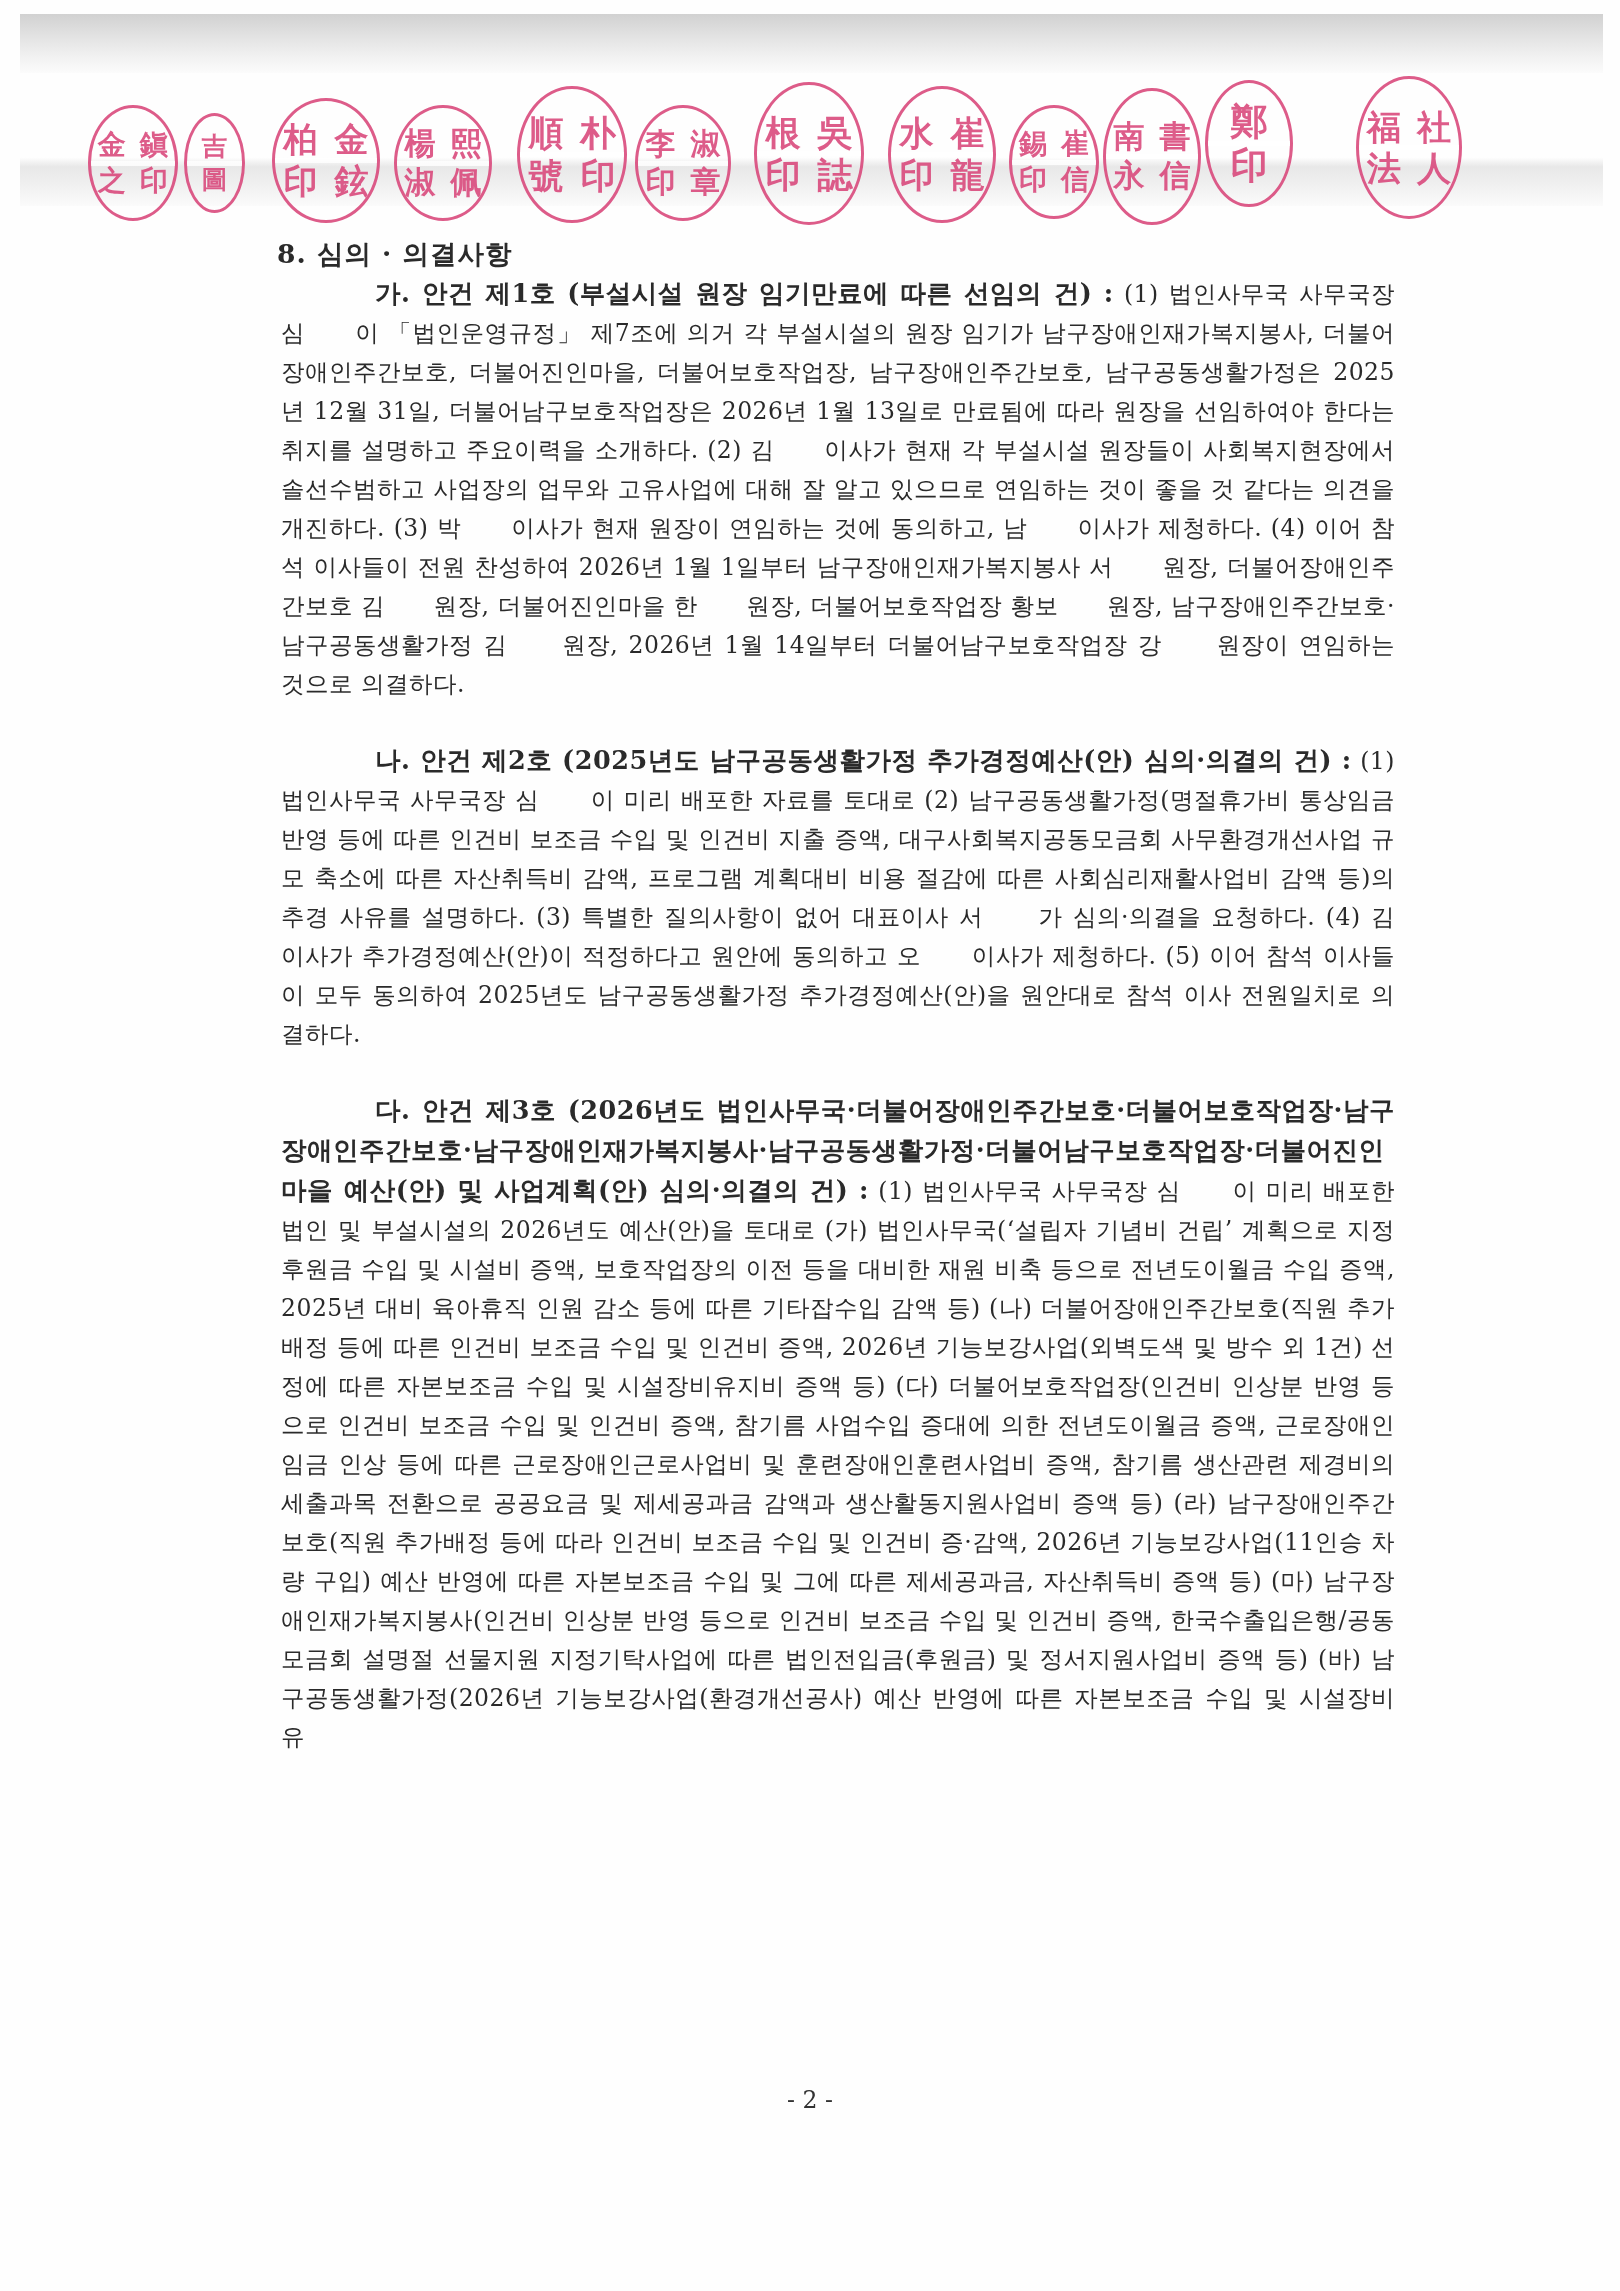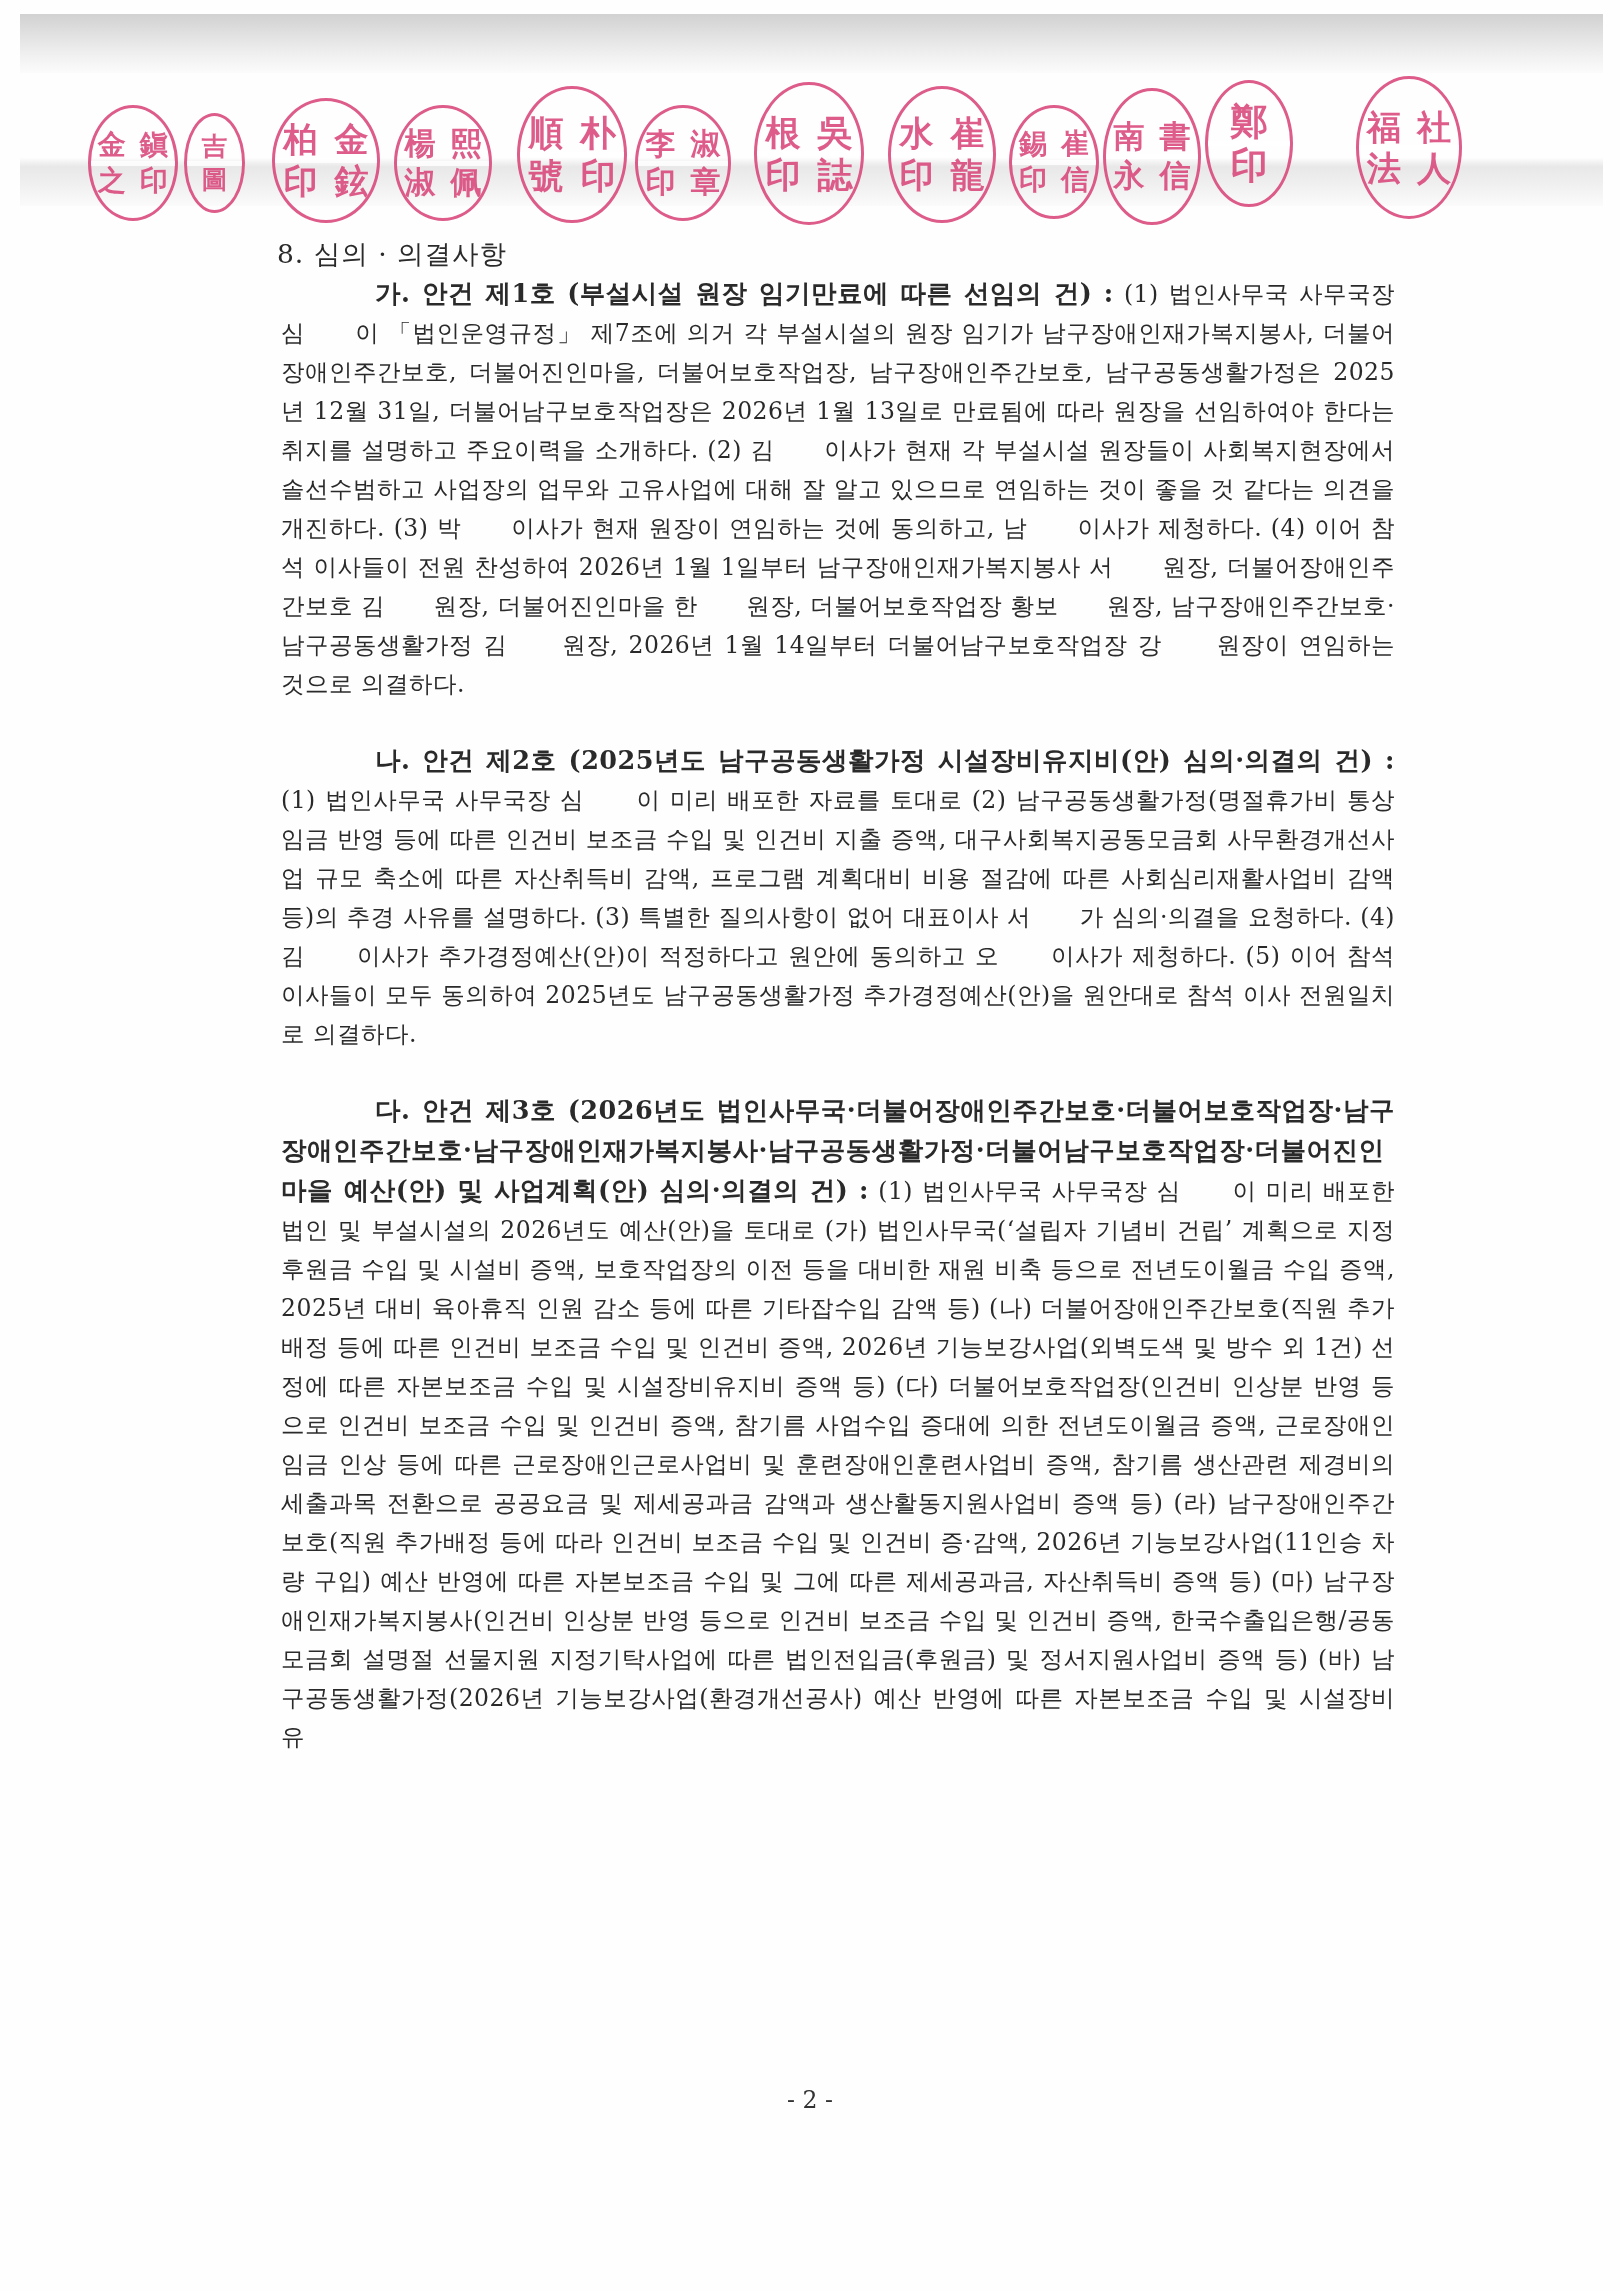--- a/index.html
+++ b/index.html
@@ -72,21 +72,21 @@
     background: rgba(255,255,255,0.9);
   }
   .content {
     position: absolute;
     left: 277px;
     top: 235px;
     width: 1122px;
   }
   .section-title {
     font-size: 26.5px;
-    font-weight: normal;
+    font-weight: bold;
     line-height: 37px;
     height: 37px;
     margin: 0;
     letter-spacing: 1px;
   }
   .item {
     font-size: 23.5px;
     line-height: 39px;
     text-align: justify;
     text-align-last: left;
@@ -195,21 +195,21 @@
 
   <div class="content">
     <h2 class="section-title">8. 심의 · 의결사항</h2>
 
     <p class="item" id="item-ga">
       <span class="indent"></span><span class="head">가. 안건 제1호 (부설시설 원장 임기만료에 따른 선임의 건) :</span>
       <span>(1) 법인사무국 사무국장 심　　이 「법인운영규정」 제7조에 의거 각 부설시설의 원장 임기가 남구장애인재가복지봉사, 더불어장애인주간보호, 더불어진인마을, 더불어보호작업장, 남구장애인주간보호, 남구공동생활가정은 2025년 12월 31일, 더불어남구보호작업장은 2026년 1월 13일로 만료됨에 따라 원장을 선임하여야 한다는 취지를 설명하고 주요이력을 소개하다. (2) 김　　이사가 현재 각 부설시설 원장들이 사회복지현장에서 솔선수범하고 사업장의 업무와 고유사업에 대해 잘 알고 있으므로 연임하는 것이 좋을 것 같다는 의견을 개진하다. (3) 박　　이사가 현재 원장이 연임하는 것에 동의하고, 남　　이사가 제청하다. (4) 이어 참석 이사들이 전원 찬성하여 2026년 1월 1일부터 남구장애인재가복지봉사 서　　원장, 더불어장애인주간보호 김　　원장, 더불어진인마을 한　　원장, 더불어보호작업장 황보　　원장, 남구장애인주간보호·남구공동생활가정 김　　원장, 2026년 1월 14일부터 더불어남구보호작업장 강　　원장이 연임하는 것으로 의결하다.</span>
     </p>
 
     <p class="item" id="item-na">
-      <span class="indent"></span><span class="head">나. 안건 제2호 (2025년도 남구공동생활가정 시설장비유지비(안) 심의·의결의 건) :</span>
+      <span class="indent"></span><span class="head">나. 안건 제2호 (2025년도 남구공동생활가정 추가경정예산(안) 심의·의결의 건) :</span>
       <span>(1) 법인사무국 사무국장 심　　이 미리 배포한 자료를 토대로 (2) 남구공동생활가정(명절휴가비 통상임금 반영 등에 따른 인건비 보조금 수입 및 인건비 지출 증액, 대구사회복지공동모금회 사무환경개선사업 규모 축소에 따른 자산취득비 감액, 프로그램 계획대비 비용 절감에 따른 사회심리재활사업비 감액 등)의 추경 사유를 설명하다. (3) 특별한 질의사항이 없어 대표이사 서　　가 심의·의결을 요청하다. (4) 김　　이사가 추가경정예산(안)이 적정하다고 원안에 동의하고 오　　이사가 제청하다. (5) 이어 참석 이사들이 모두 동의하여 2025년도 남구공동생활가정 추가경정예산(안)을 원안대로 참석 이사 전원일치로 의결하다.</span>
     </p>
 
     <p class="item" id="item-da">
       <span class="indent"></span><span class="head">다. 안건 제3호 (2026년도 법인사무국·더불어장애인주간보호·더불어보호작업장·남구장애인주간보호·남구장애인재가복지봉사·남구공동생활가정·더불어남구보호작업장·더불어진인마을 예산(안) 및 사업계획(안) 심의·의결의 건) :</span>
       <span>(1) 법인사무국 사무국장 심　　이 미리 배포한 법인 및 부설시설의 2026년도 예산(안)을 토대로 (가) 법인사무국(‘설립자 기념비 건립’ 계획으로 지정후원금 수입 및 시설비 증액, 보호작업장의 이전 등을 대비한 재원 비축 등으로 전년도이월금 수입 증액, 2025년 대비 육아휴직 인원 감소 등에 따른 기타잡수입 감액 등) (나) 더불어장애인주간보호(직원 추가배정 등에 따른 인건비 보조금 수입 및 인건비 증액, 2026년 기능보강사업(외벽도색 및 방수 외 1건) 선정에 따른 자본보조금 수입 및 시설장비유지비 증액 등) (다) 더불어보호작업장(인건비 인상분 반영 등으로 인건비 보조금 수입 및 인건비 증액, 참기름 사업수입 증대에 의한 전년도이월금 증액, 근로장애인 임금 인상 등에 따른 근로장애인근로사업비 및 훈련장애인훈련사업비 증액, 참기름 생산관련 제경비의 세출과목 전환으로 공공요금 및 제세공과금 감액과 생산활동지원사업비 증액 등) (라) 남구장애인주간보호(직원 추가배정 등에 따라 인건비 보조금 수입 및 인건비 증·감액, 2026년 기능보강사업(11인승 차량 구입) 예산 반영에 따른 자본보조금 수입 및 그에 따른 제세공과금, 자산취득비 증액 등) (마) 남구장애인재가복지봉사(인건비 인상분 반영 등으로 인건비 보조금 수입 및 인건비 증액, 한국수출입은행/공동모금회 설명절 선물지원 지정기탁사업에 따른 법인전입금(후원금) 및 정서지원사업비 증액 등) (바) 남구공동생활가정(2026년 기능보강사업(환경개선공사) 예산 반영에 따른 자본보조금 수입 및 시설장비유</span>
     </p>
   </div>
 
   <div class="page-number">- 2 -</div>

